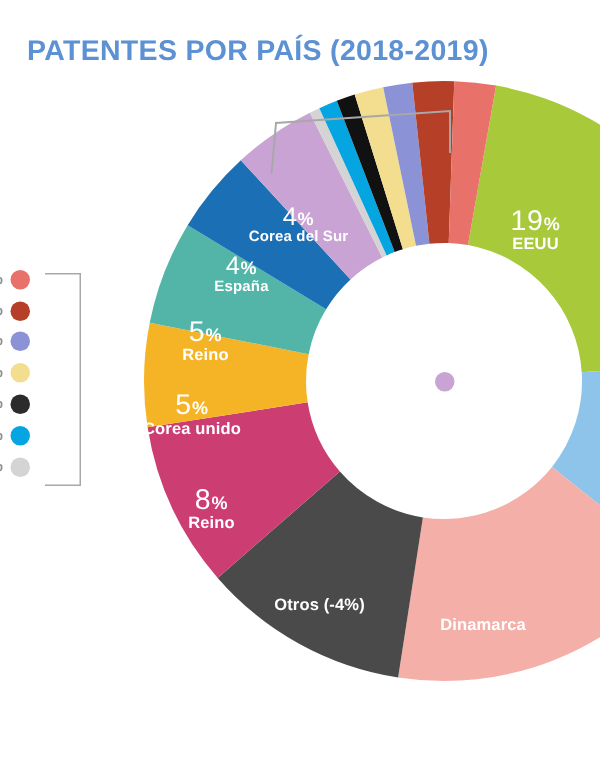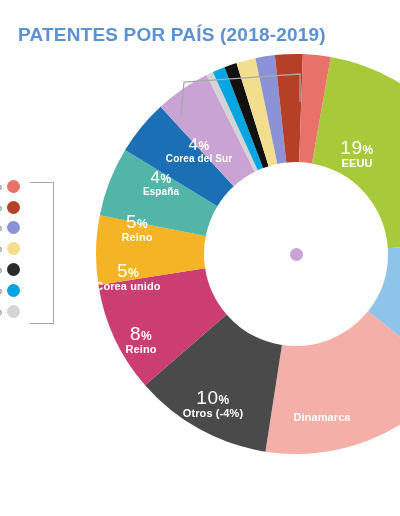--- a/index.html
+++ b/index.html
@@ -172,21 +172,20 @@
   </svg>
   <div id="label-layer">
       <div class="slice-label" style="left: 261px; top: 100px;">
         <span class="pct">19<span class="sign">%</span></span>
         <span class="nm">EEUU</span>
       </div>
       <div class="slice-label" style="left: 226px; top: 363px;">
         <span class="nm">Dinamarca</span>
       </div>
       <div class="slice-label" style="left: 117px; top: 350px;">
-        <span class="pct">10<span class="sign">%</span></span>
         <span class="nm">Otros (-4%)</span>
       </div>
       <div class="slice-label" style="left: 45px; top: 286px;">
         <span class="pct">8<span class="sign">%</span></span>
         <span class="nm">Reino</span>
       </div>
       <div class="slice-label" style="left: 32px; top: 223px;">
         <span class="pct">5<span class="sign">%</span></span>
         <span class="nm">Corea unido</span>
       </div>

